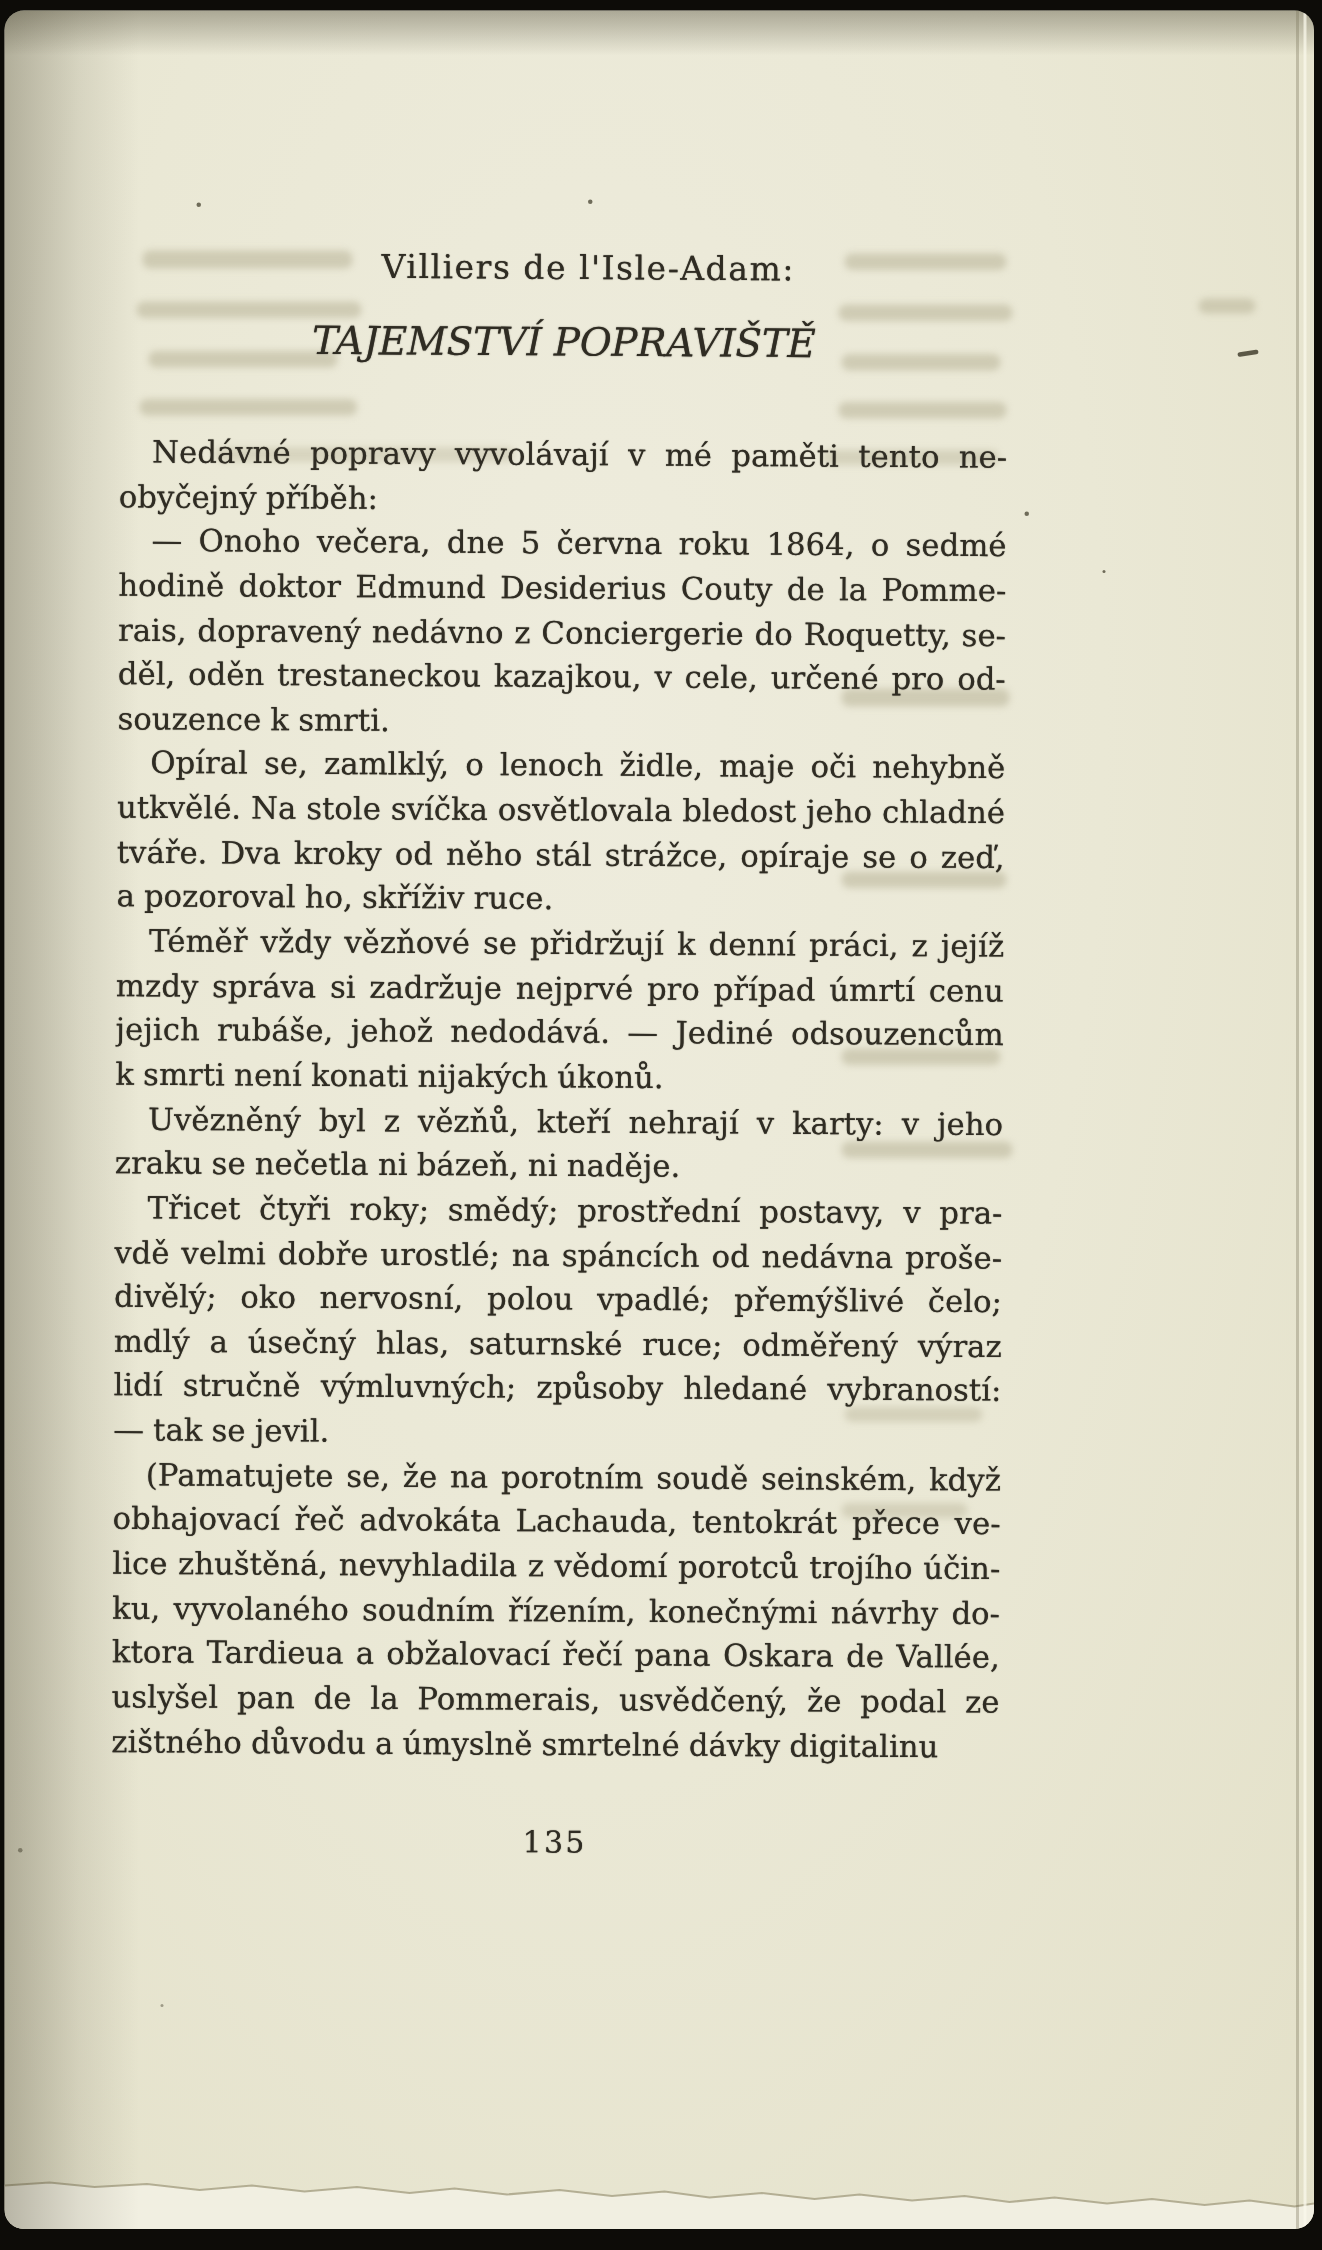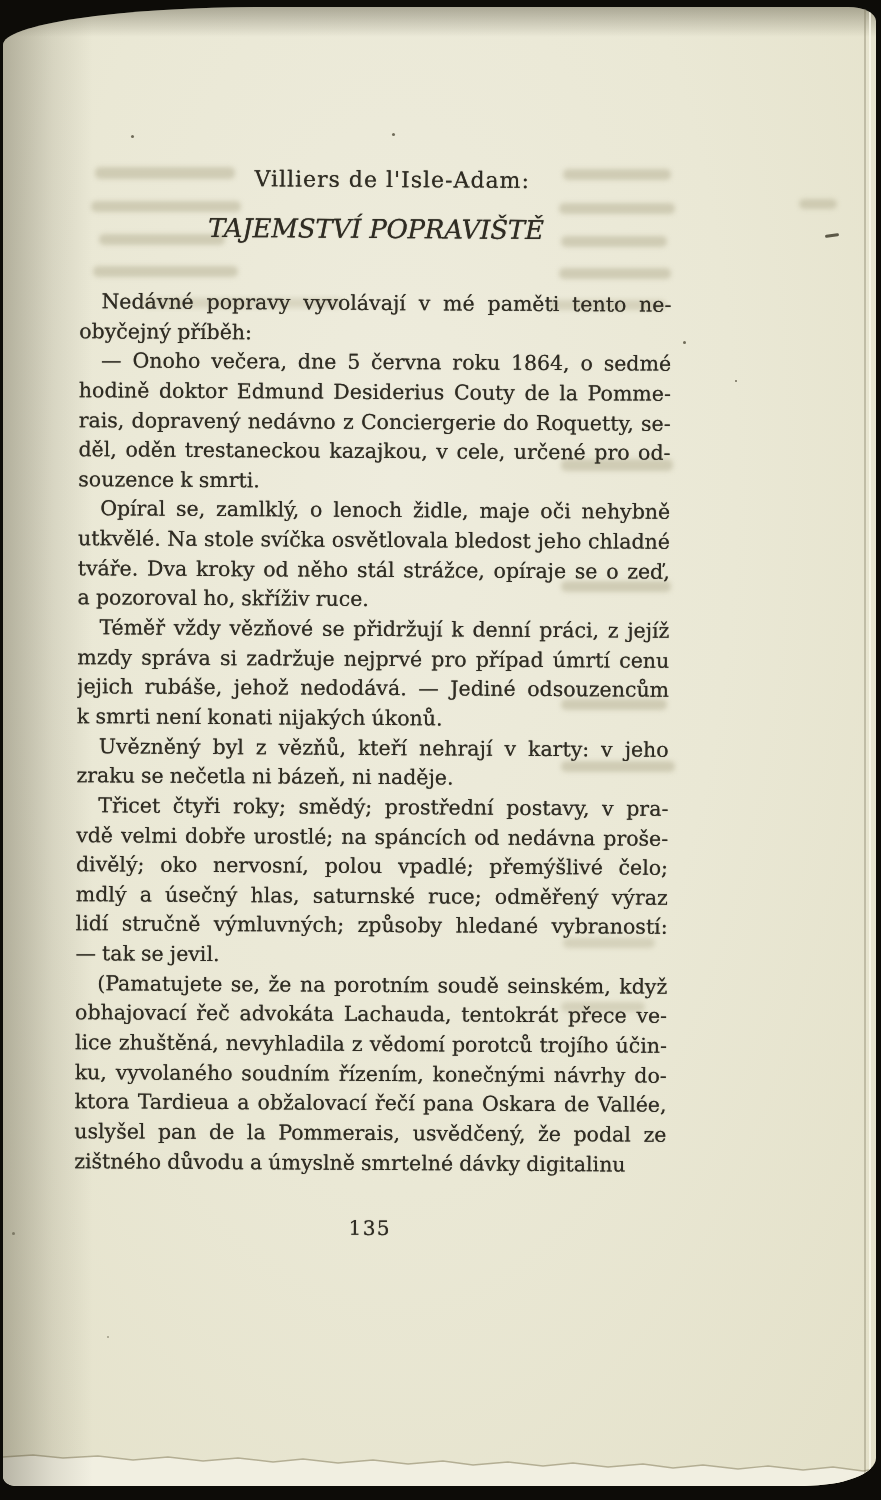--- a/index.html
+++ b/index.html
@@ -13,20 +13,21 @@
   .book-page{
     position:absolute;
     left:3px;top:7px;
     width:873px;height:1479px;
     background:radial-gradient(ellipse at 45% 32%, #eeecdd 0%, #eae8d5 50%, #e3e0c8 100%);
     border-top-left-radius:260px 38px;
     border-top-right-radius:28px 14px;
     border-bottom-right-radius:72px 28px;
     border-bottom-left-radius:12px 10px;
     overflow:hidden;
+    border-radius:13px;
   }
   .gutter-shadow{
     position:absolute;left:0;top:0;bottom:0;width:90px;
     background:linear-gradient(to right, rgba(52,47,28,.30), rgba(52,47,28,.10) 55%, rgba(52,47,28,0));
     pointer-events:none;
   }
   .top-shadow{
     position:absolute;left:0;top:0;right:0;height:30px;
     background:linear-gradient(to bottom, rgba(52,47,28,.35), rgba(52,47,28,0));
     pointer-events:none;

